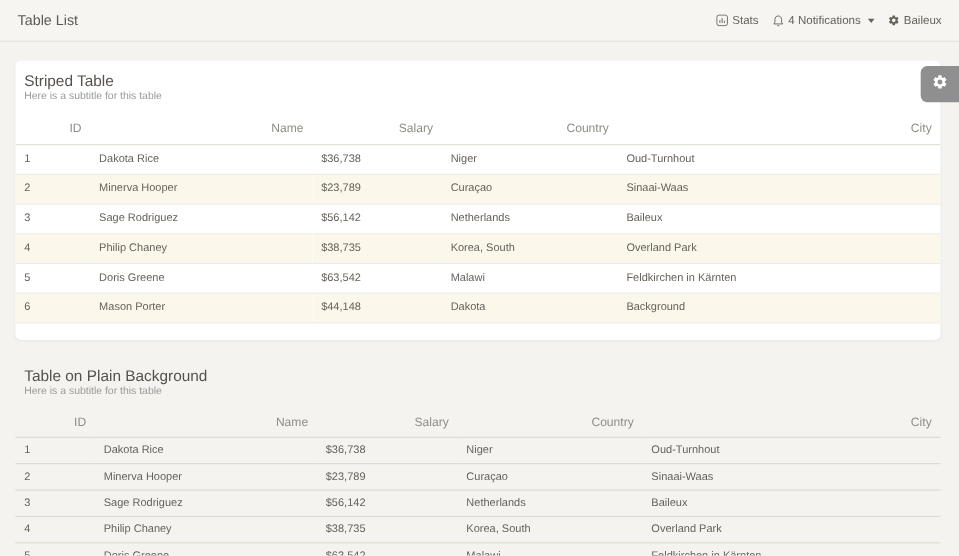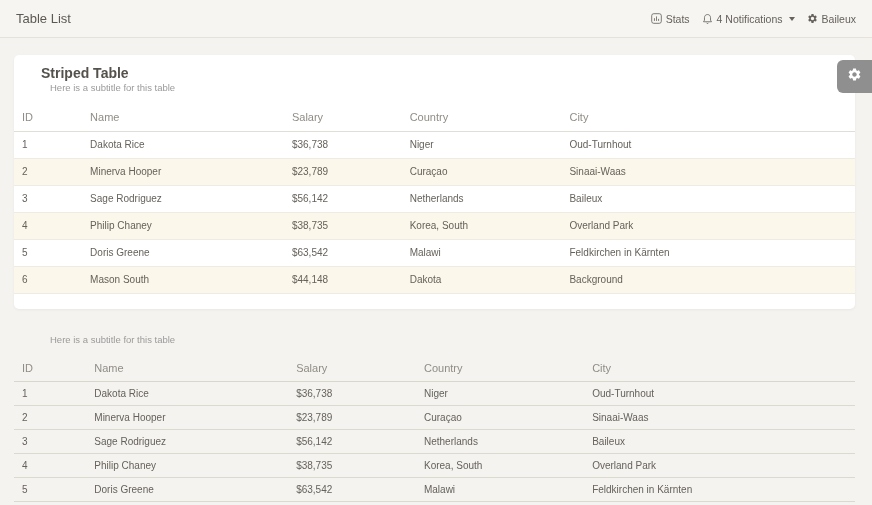--- a/index.html
+++ b/index.html
@@ -37,27 +37,27 @@
   .content { margin: 17px 17px 0 14px; }
 
   .card {
     background: #FFFFFF;
     border-radius: 5px;
     box-shadow: 0 1px 3px rgba(0,0,0,0.05);
     padding-bottom: 15px;
     overflow: hidden;
   }
   .card-header { padding: 10px 15px 11px 8px; }
-  .card-title { font-size: 14px; font-weight: 700; color: #55524C; line-height: 16px; margin-left: 19px; }
-  .card-subtitle { font-size: 9.5px; color: #9A9A9A; line-height: 11px; margin-top: 1px; margin-left: 28px; }
+  .card-title { font-size: 14px; font-weight: 400; color: #55524C; line-height: 16px; }
+  .card-subtitle { font-size: 9.5px; color: #9A9A9A; line-height: 11px; margin-top: 1px; }
 
   table { width: 100%; border-collapse: collapse; table-layout: fixed; }
   th {
     font-weight: 400; font-size: 11px; color: #918D86;
-    text-align: left; padding: 0 8px; vertical-align: middle;
+    text-align: right; padding: 0 8px; vertical-align: middle;
   }
   td {
     font-size: 10px; color: #66615B;
     padding: 0 8px; vertical-align: middle;
     overflow: hidden; white-space: nowrap; text-overflow: ellipsis;
   }
 
   
   .striped th { height: 27px; border-bottom: 1px solid #E0DED6; }
   .striped td { height: 27px; border-bottom: 1px solid #EDEBE4; }
@@ -174,31 +174,32 @@
           </tr>
           <tr>
             <td>5</td>
             <td>Doris Greene</td>
             <td>$63,542</td>
             <td>Malawi</td>
             <td>Feldkirchen in Kärnten</td>
           </tr>
           <tr>
             <td>6</td>
-            <td>Mason South</td>
+            <td>Mason Porter</td>
             <td>$44,148</td>
             <td>Dakota</td>
             <td>Background</td>
           </tr>
         </tbody>
       </table>
   </section>
 
   <section class="plain-section">
     <div class="card-header">
+      <h2 class="card-title">Table on Plain Background</h2>
       <p class="card-subtitle">Here is a subtitle for this table</p>
     </div>
     <table class="plain">
         <thead>
           <tr>
             <th>ID</th>
             <th>Name</th>
             <th>Salary</th>
             <th>Country</th>
             <th>City</th>

